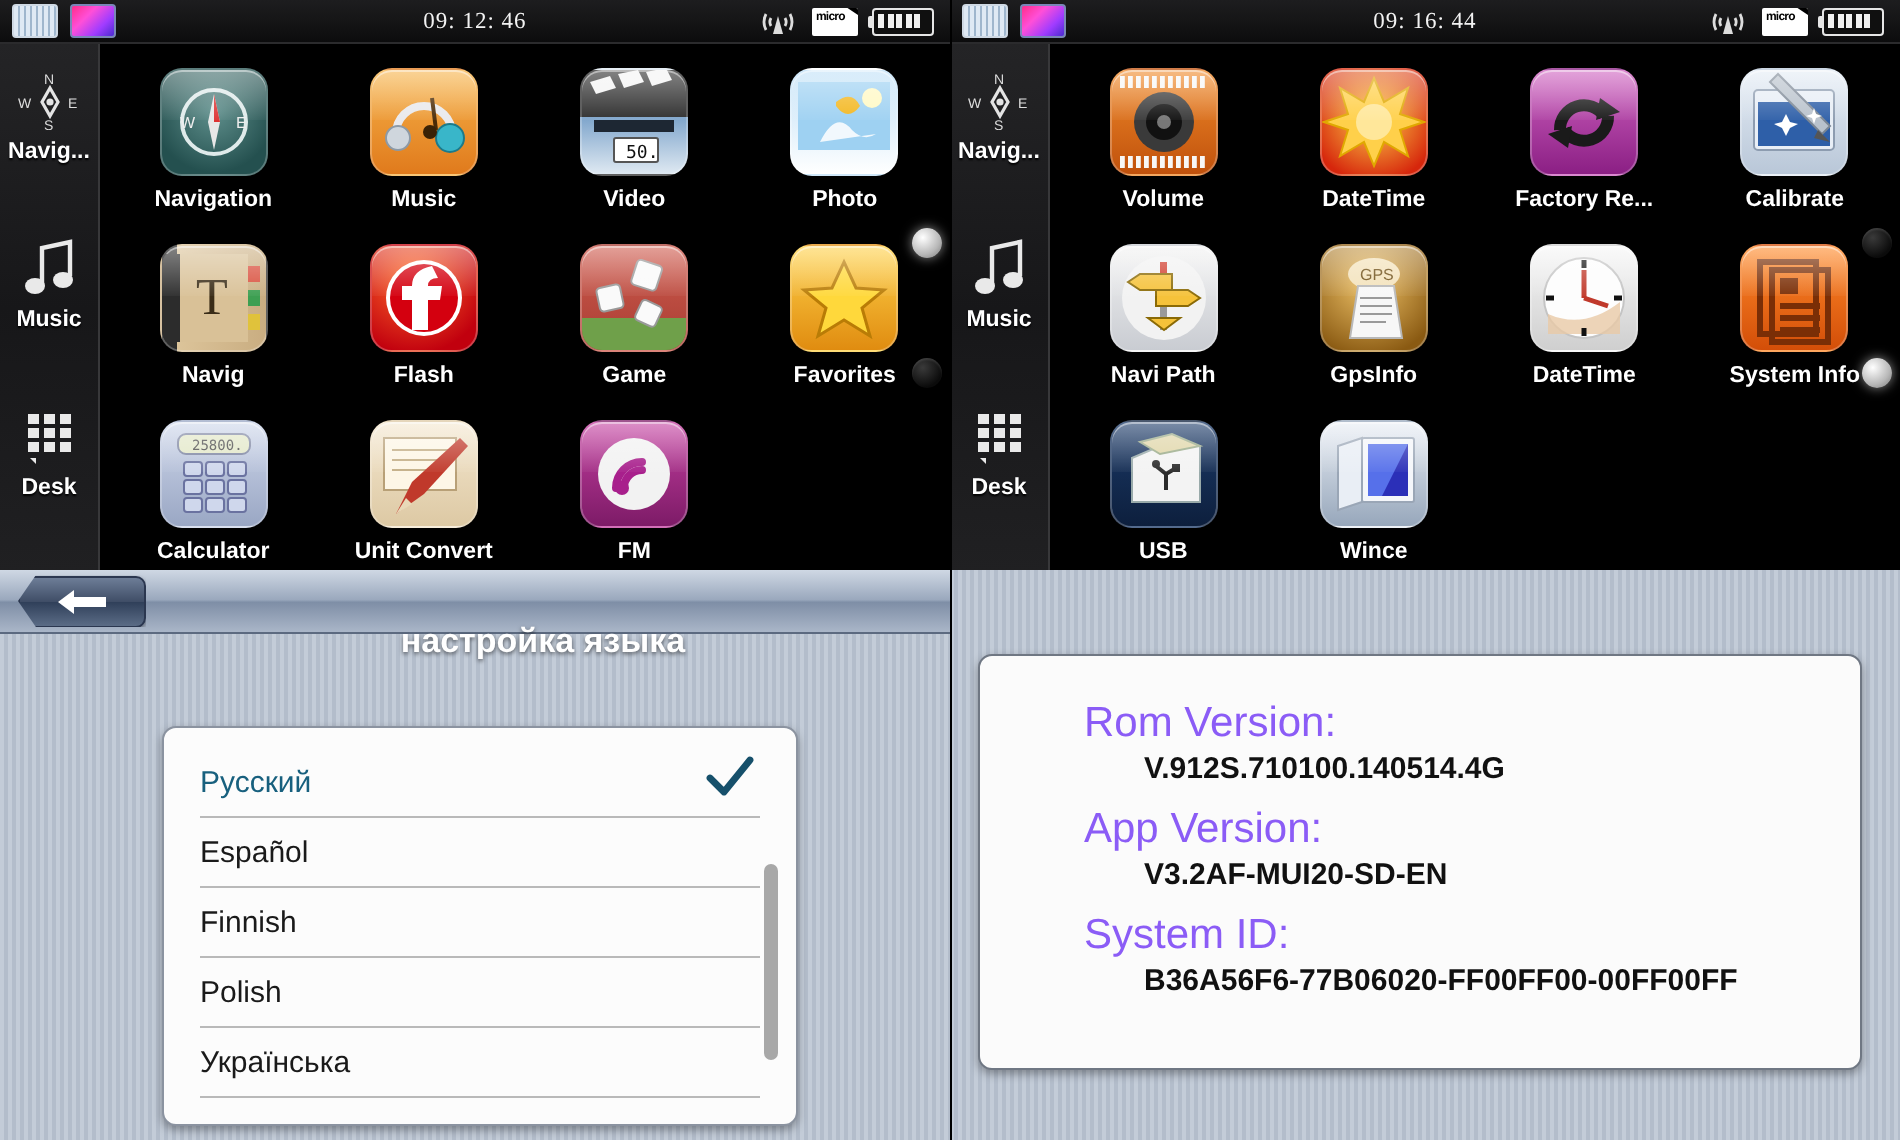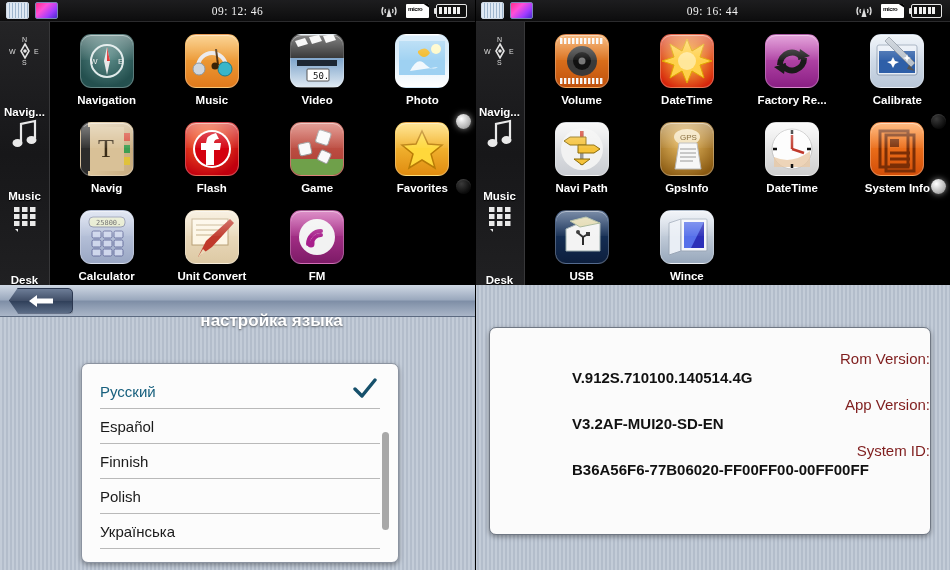--- a/index.html
+++ b/index.html
@@ -65,21 +65,21 @@
   
   .rail{
     width:50px;height:100%;
     background:linear-gradient(180deg,#242426 0%,#171719 50%,#202022 100%);
     border-right:1px solid #38383a;
     display:flex;flex-direction:column;align-items:center;
     padding-top:12px;box-sizing:border-box;
   }
   .rail-item{
     width:100%;height:84px;display:flex;flex-direction:column;
-    align-items:center;justify-content:space-between;gap:4px;cursor:pointer;
+    align-items:center;justify-content:flex-start;gap:4px;cursor:pointer;
   }
   .rail-label{
     color:#fff;font-size:11.5px;font-weight:bold;
     text-shadow:0 1px 1px #000;white-space:nowrap;
   }
   .rail-ico{height:32px;display:flex;align-items:center;justify-content:center;}
 
   
   .grid{
     flex:1;position:relative;padding:6px 0 0 4px;box-sizing:border-box;
@@ -160,21 +160,21 @@
     background:#a8a8a8;border-radius:4px;
   }
 
   
   .infocard{
     position:absolute;left:14px;top:42px;width:442px;height:208px;
     background:#fbfbfb;border:1px solid #6f7783;border-radius:7px;
     box-shadow:0 2px 5px rgba(0,0,0,.35);
     box-sizing:border-box;padding:22px 0 0 0;
   }
-  .inf-key{font-size:15px;color:#7f1d1d;margin:0 0 2px 52px;text-align:right;}
+  .inf-key{font-size:21px;color:#8b5cf6;margin:0 0 2px 52px;}
   .inf-val{font-size:15px;color:#111;margin:0 0 10px 82px;font-weight:bold;}
   .divider{position:absolute;left:475px;top:0;width:1px;height:570px;background:#000;z-index:5;}
 </style>
 </head>
 <body>
 
 <div class="screen">
   <div class="divider"></div>
 <div class="panel left">
       <div class="device">

